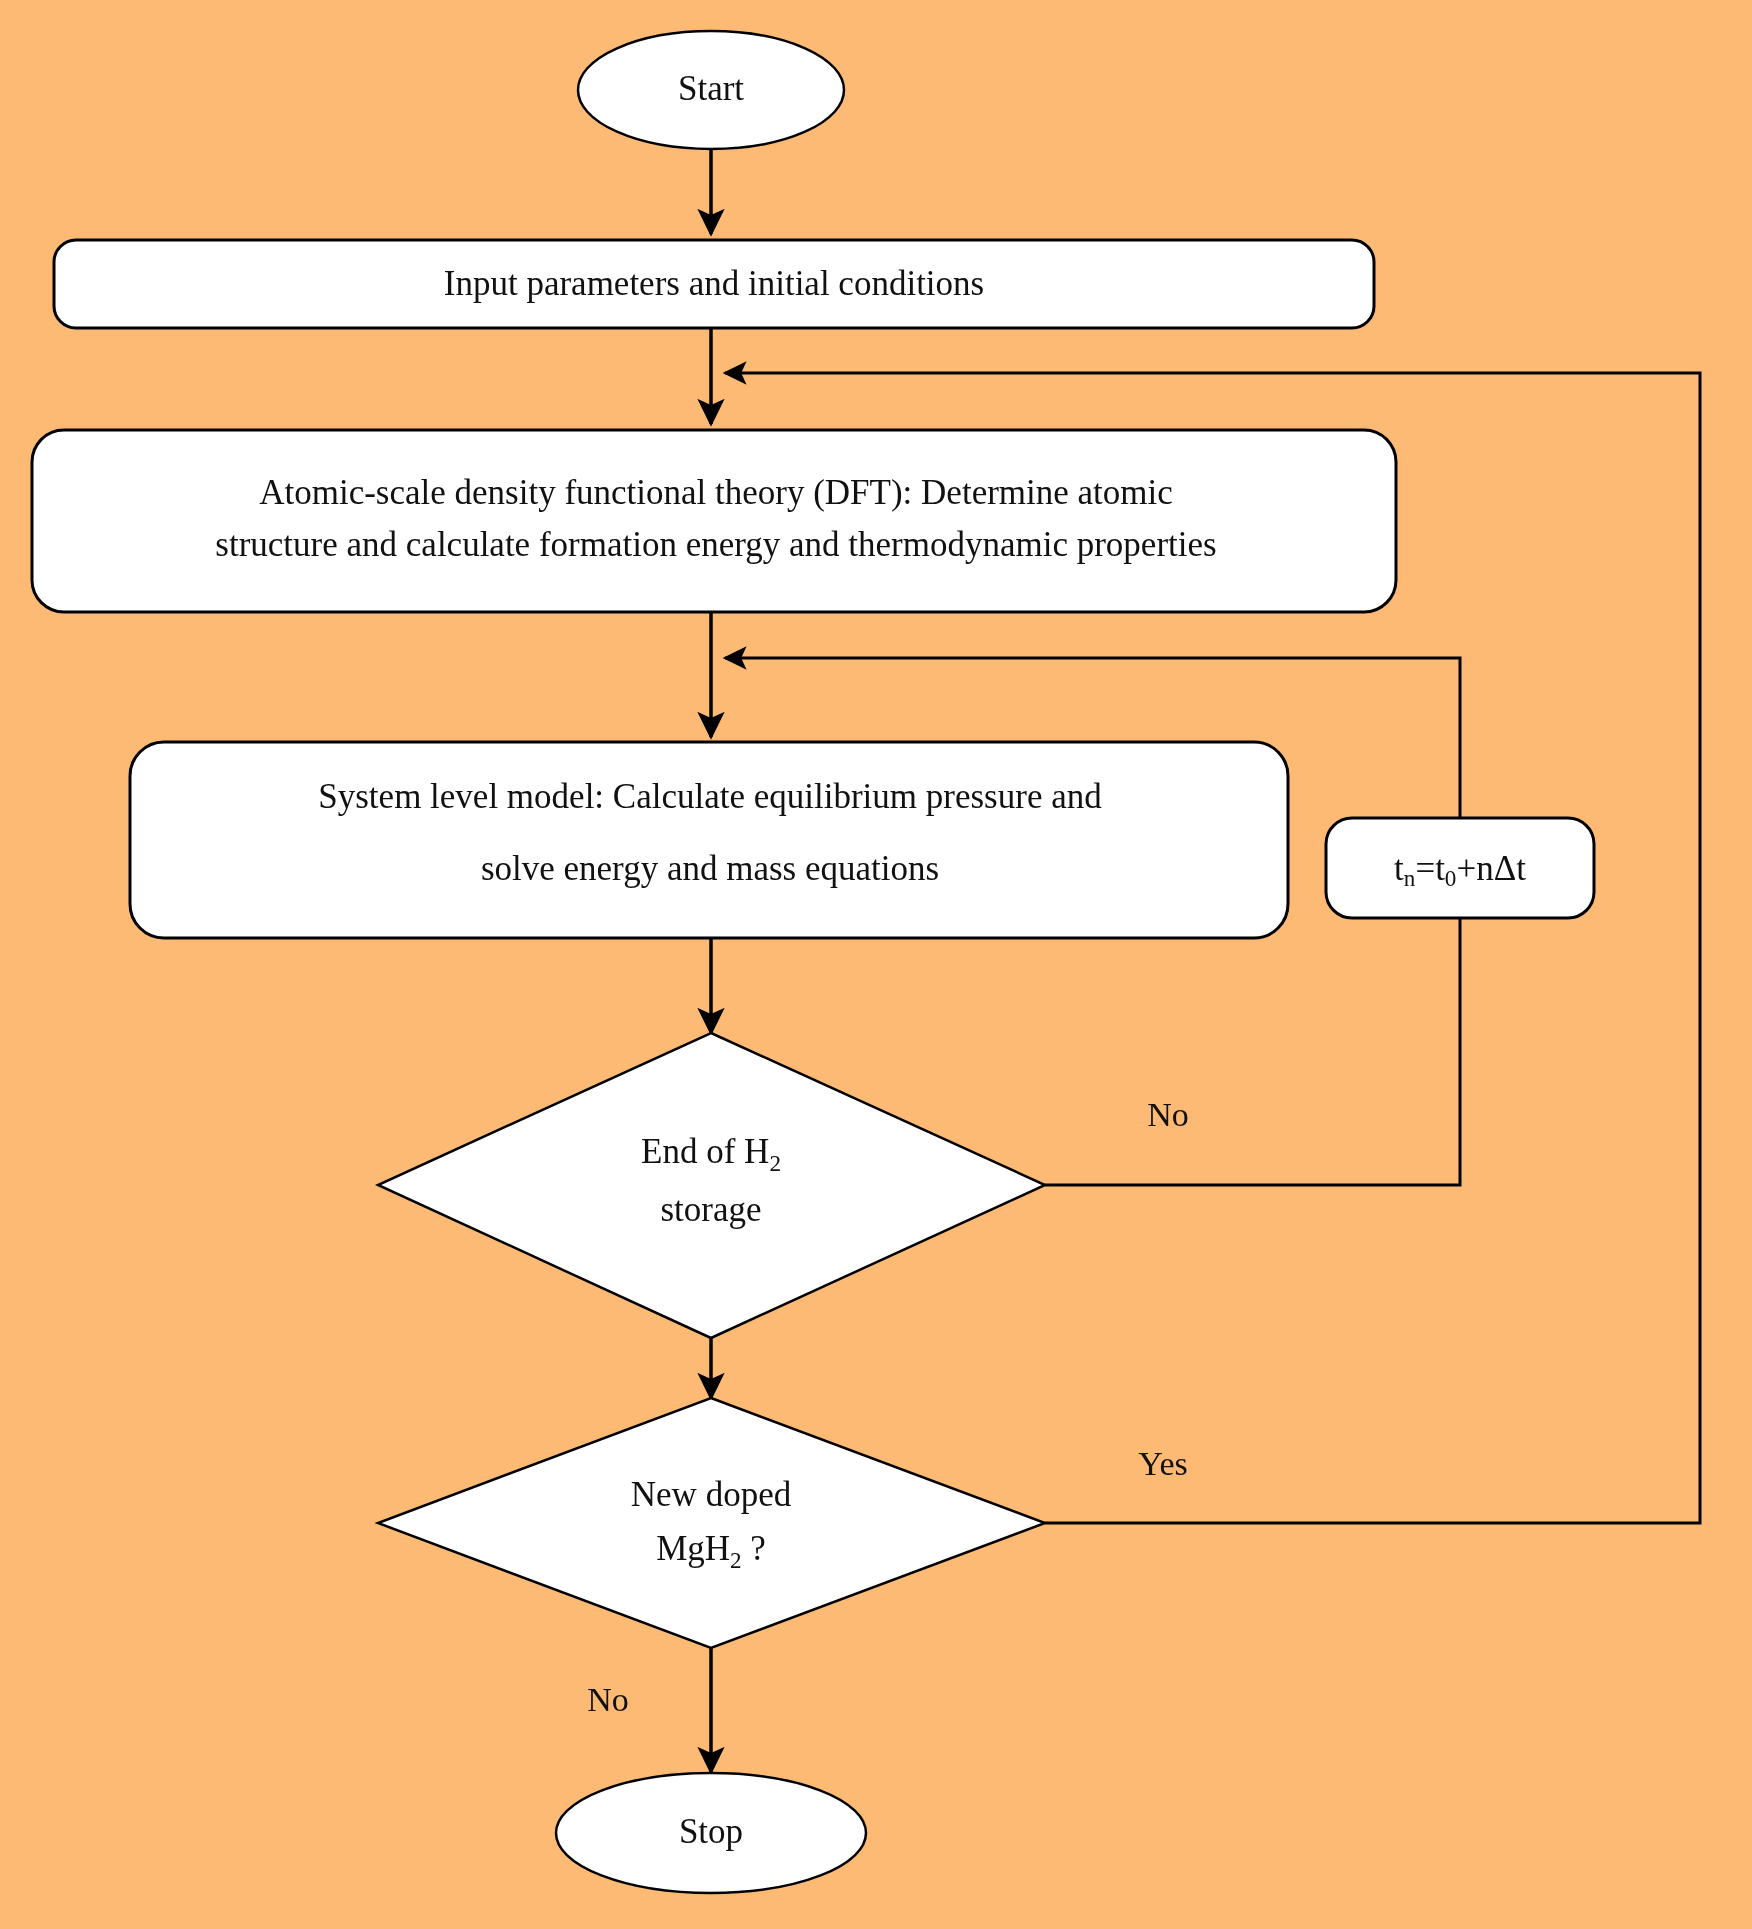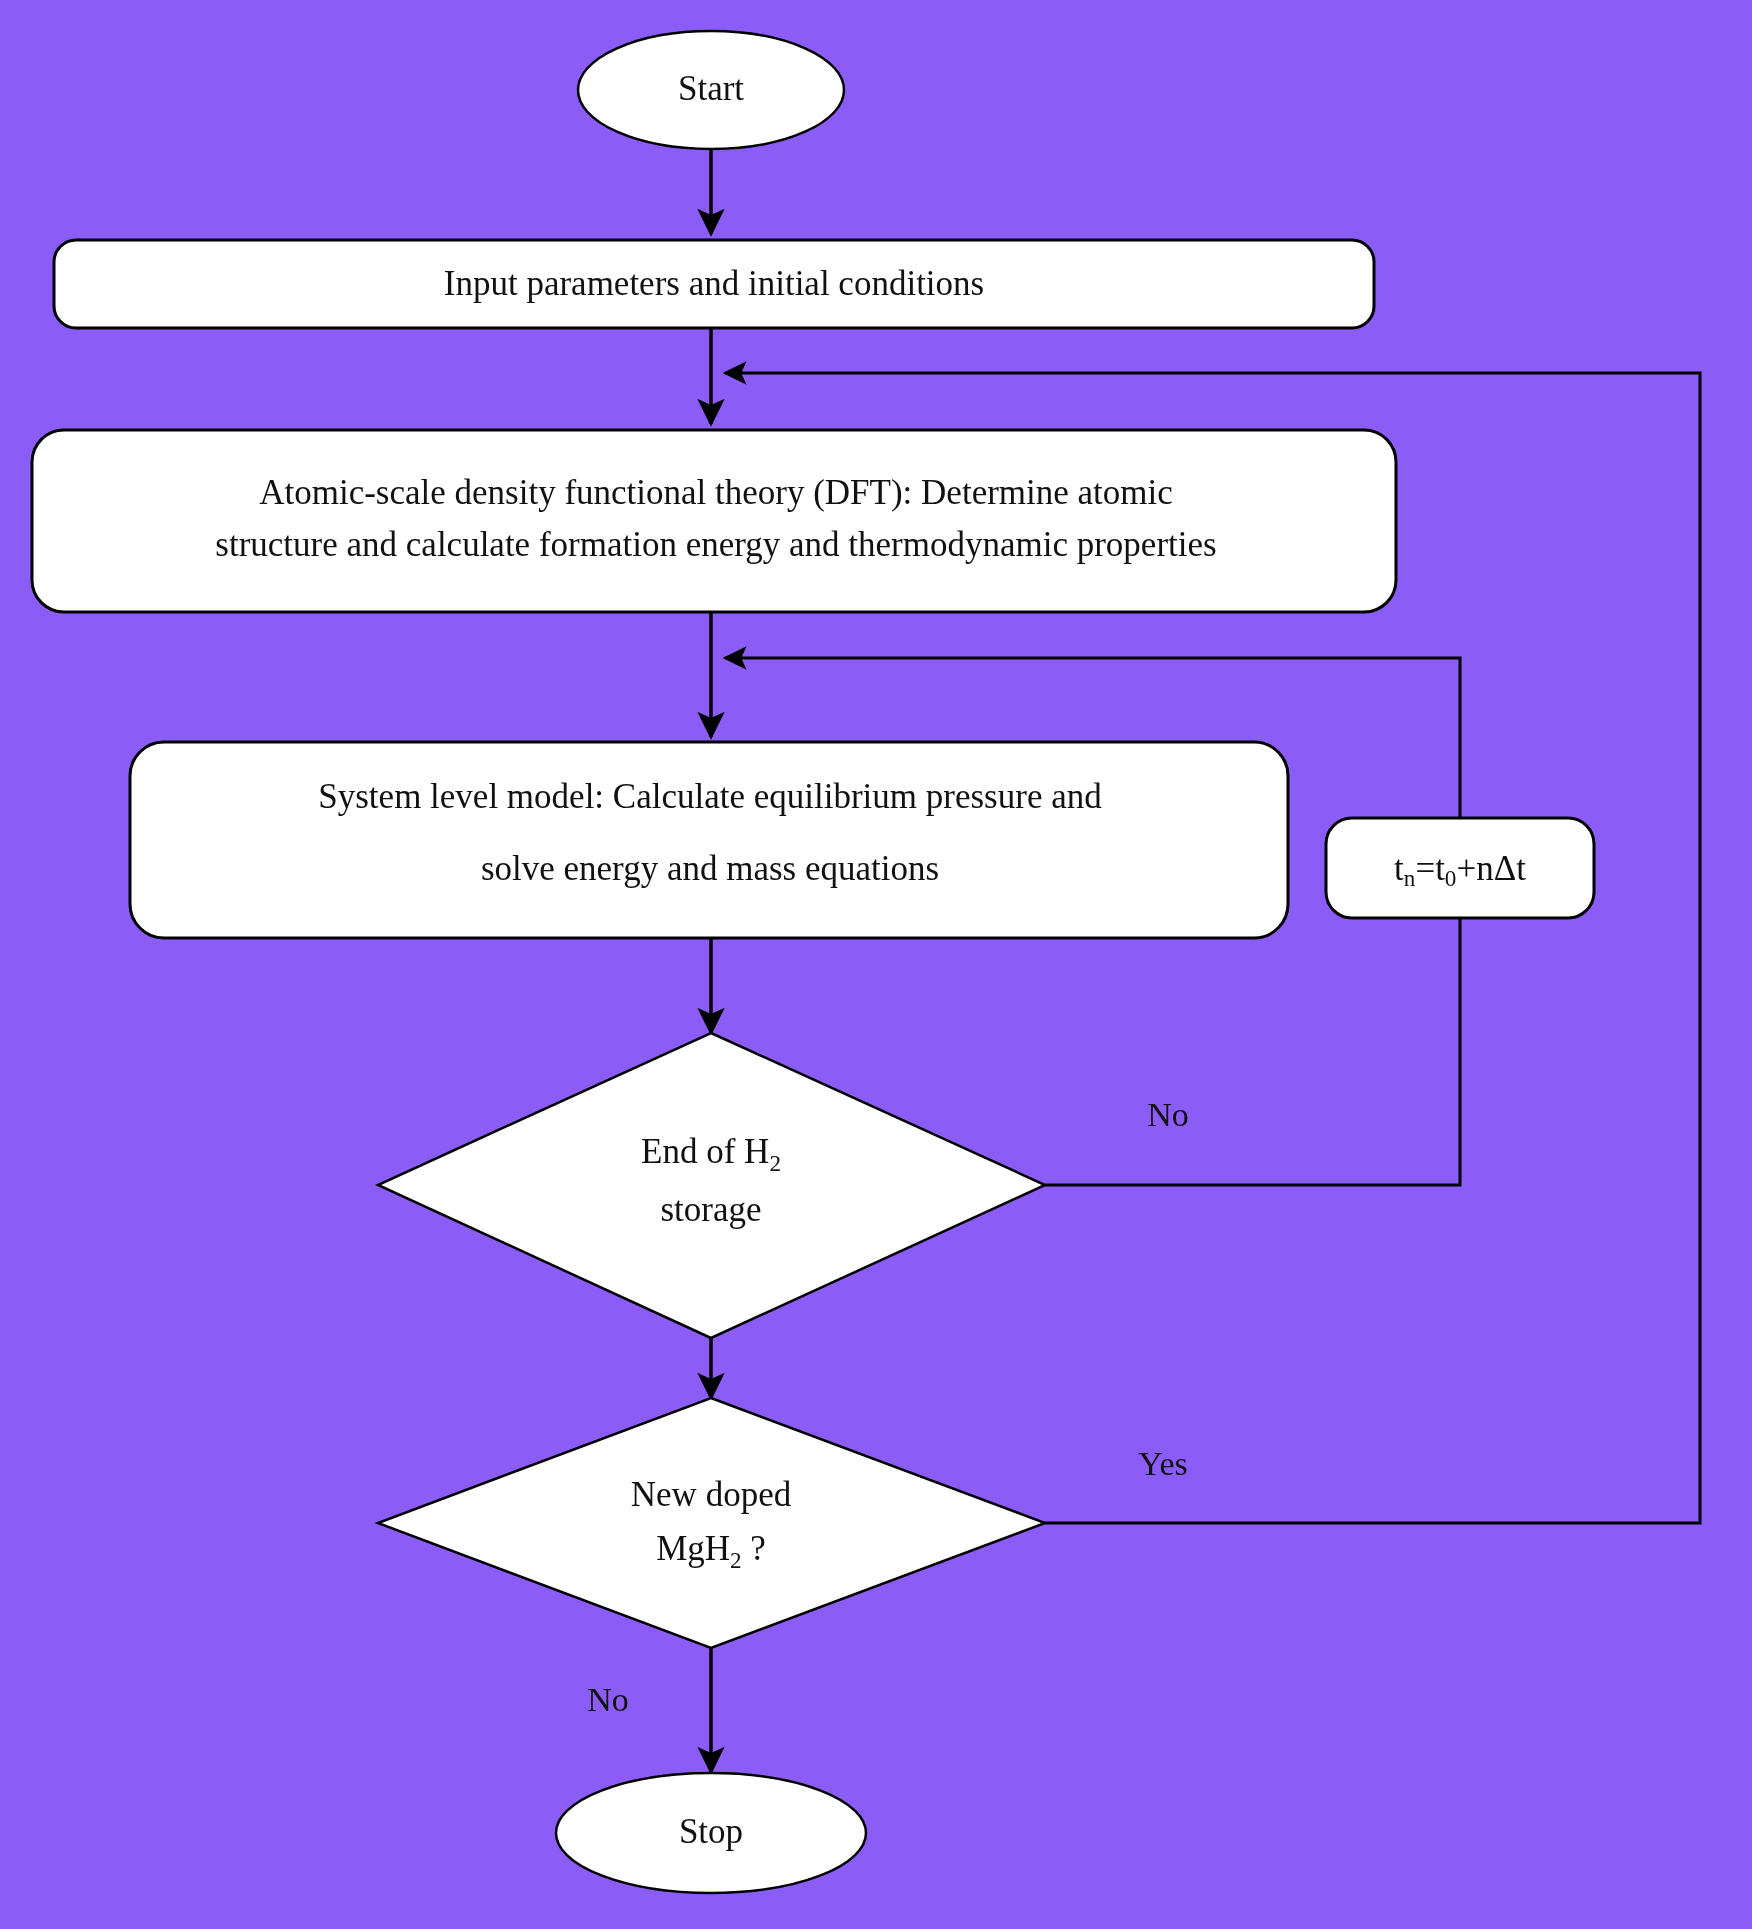--- a/index.html
+++ b/index.html
@@ -7,21 +7,21 @@
     padding: 0;
     background: #ffffff;
   }
   body {
     font-family: "Liberation Serif", "DejaVu Serif", serif;
   }
   #flowchart-root {
     position: relative;
     width: 1752px;
     height: 1929px;
-    background: #8b5cf6;
+    background: #fdba74;
     overflow: hidden;
   }
   svg#flow-svg {
     display: block;
     width: 1752px;
     height: 1929px;
   }
   .node-shape {
     fill: #ffffff;
     stroke: #000000;

